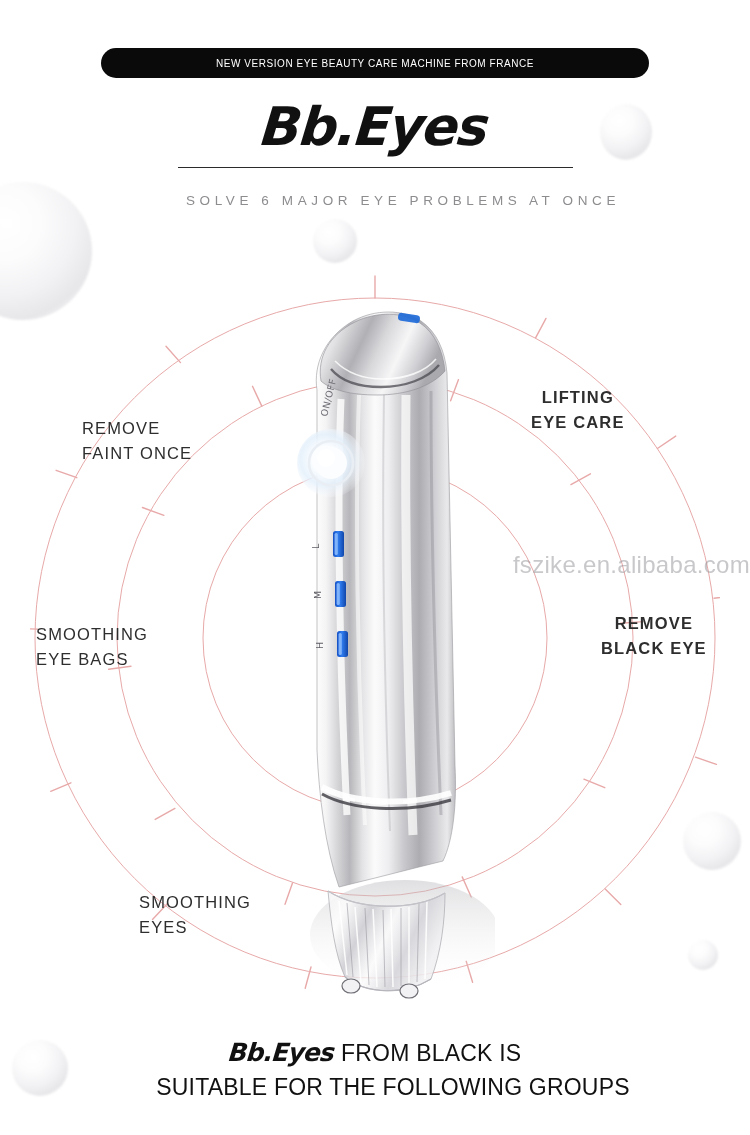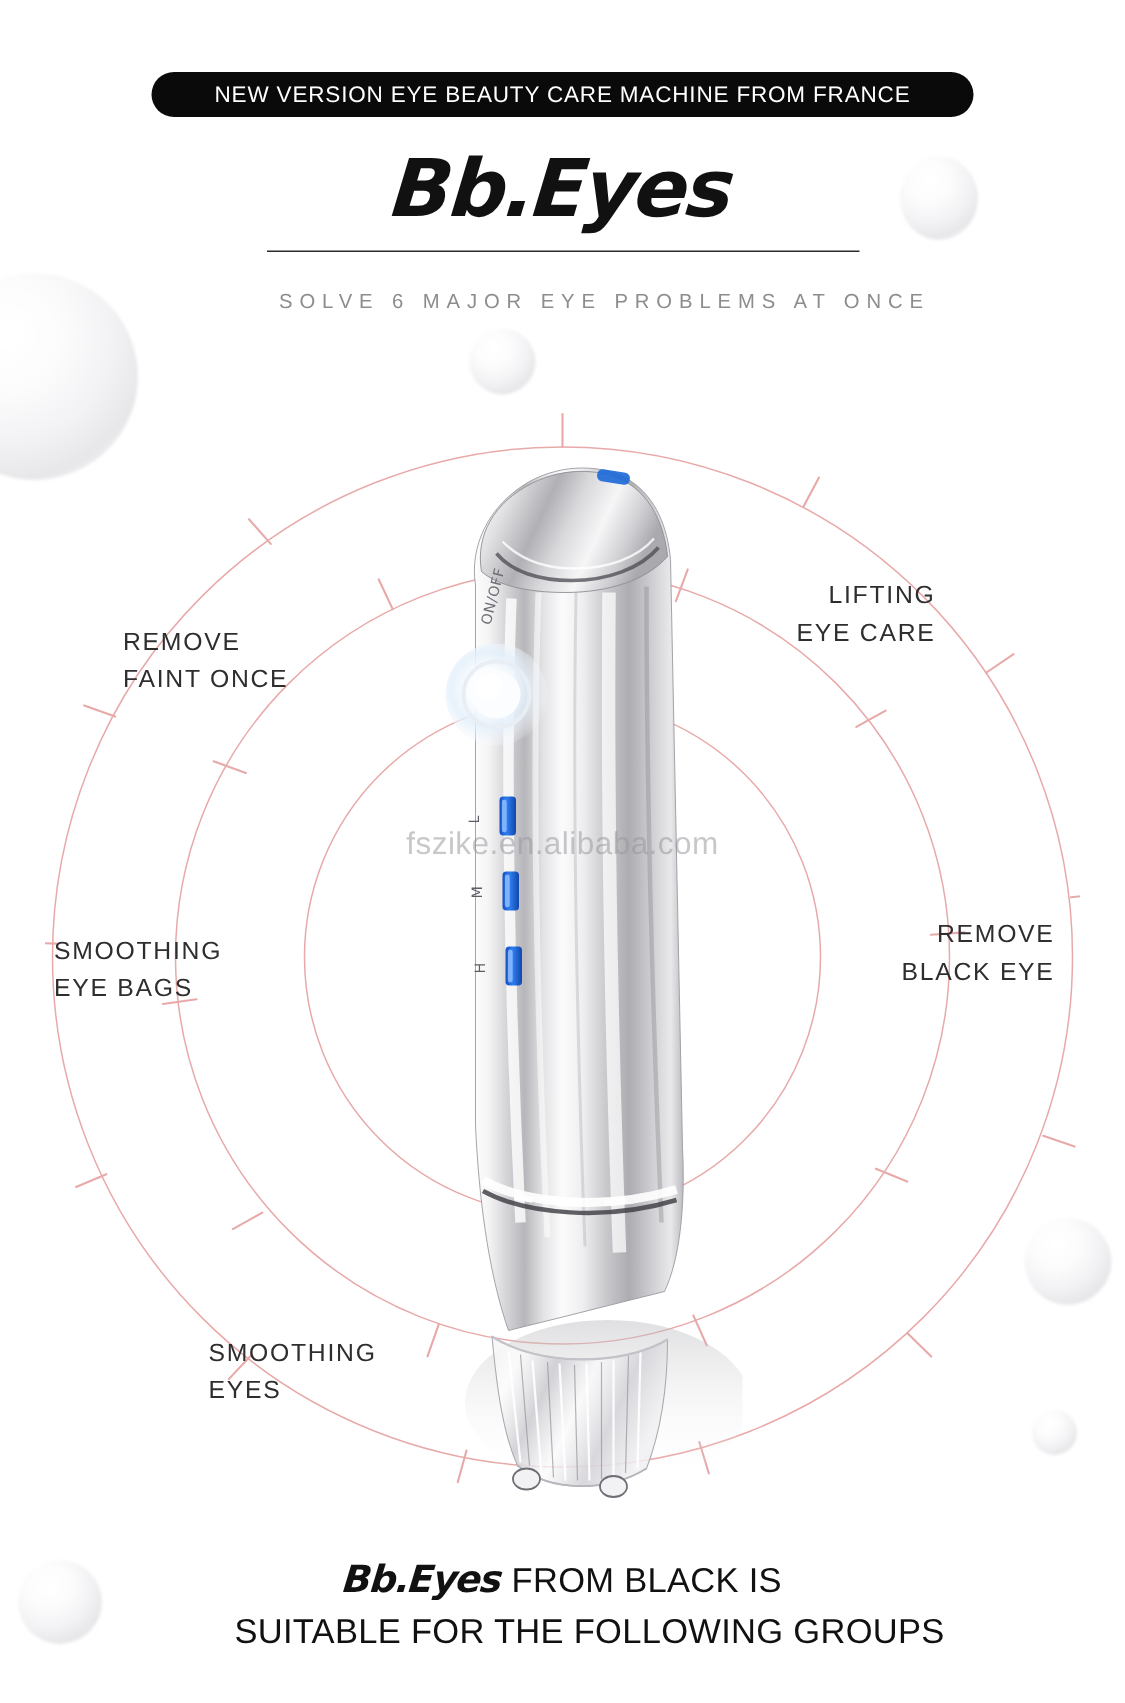--- a/index.html
+++ b/index.html
@@ -41,21 +41,21 @@
   
   .badge {
     position: absolute;
     left: 101px;
     top: 48px;
     width: 548px;
     height: 30px;
     background: #0a0a0a;
     border-radius: 16px;
     color: #ffffff;
-    font-size: 15px;
+    font-size: 10px;
     letter-spacing: 0.55px;
     display: flex;
     align-items: center;
     justify-content: center;
     white-space: nowrap;
   }
 
   
   .brand-logo {
     position: absolute;
@@ -113,30 +113,30 @@
 
   
   .feat {
     position: absolute;
     font-size: 16.5px;
     color: #2e2e2e;
     letter-spacing: 1.15px;
     line-height: 25px;
     white-space: nowrap;
   }
-  .feat.right { text-align: right; }
+  .feat.right { text-align: center; font-weight: bold; }
 
   
   .watermark {
     position: absolute;
     left: 0;
     top: 551px;
     width: 750px;
-    text-align: center;
-    font-size: 21px;
+    text-align: right;
+    font-size: 24px;
     color: rgba(150,150,155,0.52);
     letter-spacing: 0.3px;
     white-space: nowrap;
     pointer-events: none;
   }
 
   
   .footer {
     position: absolute;
     left: 0;

